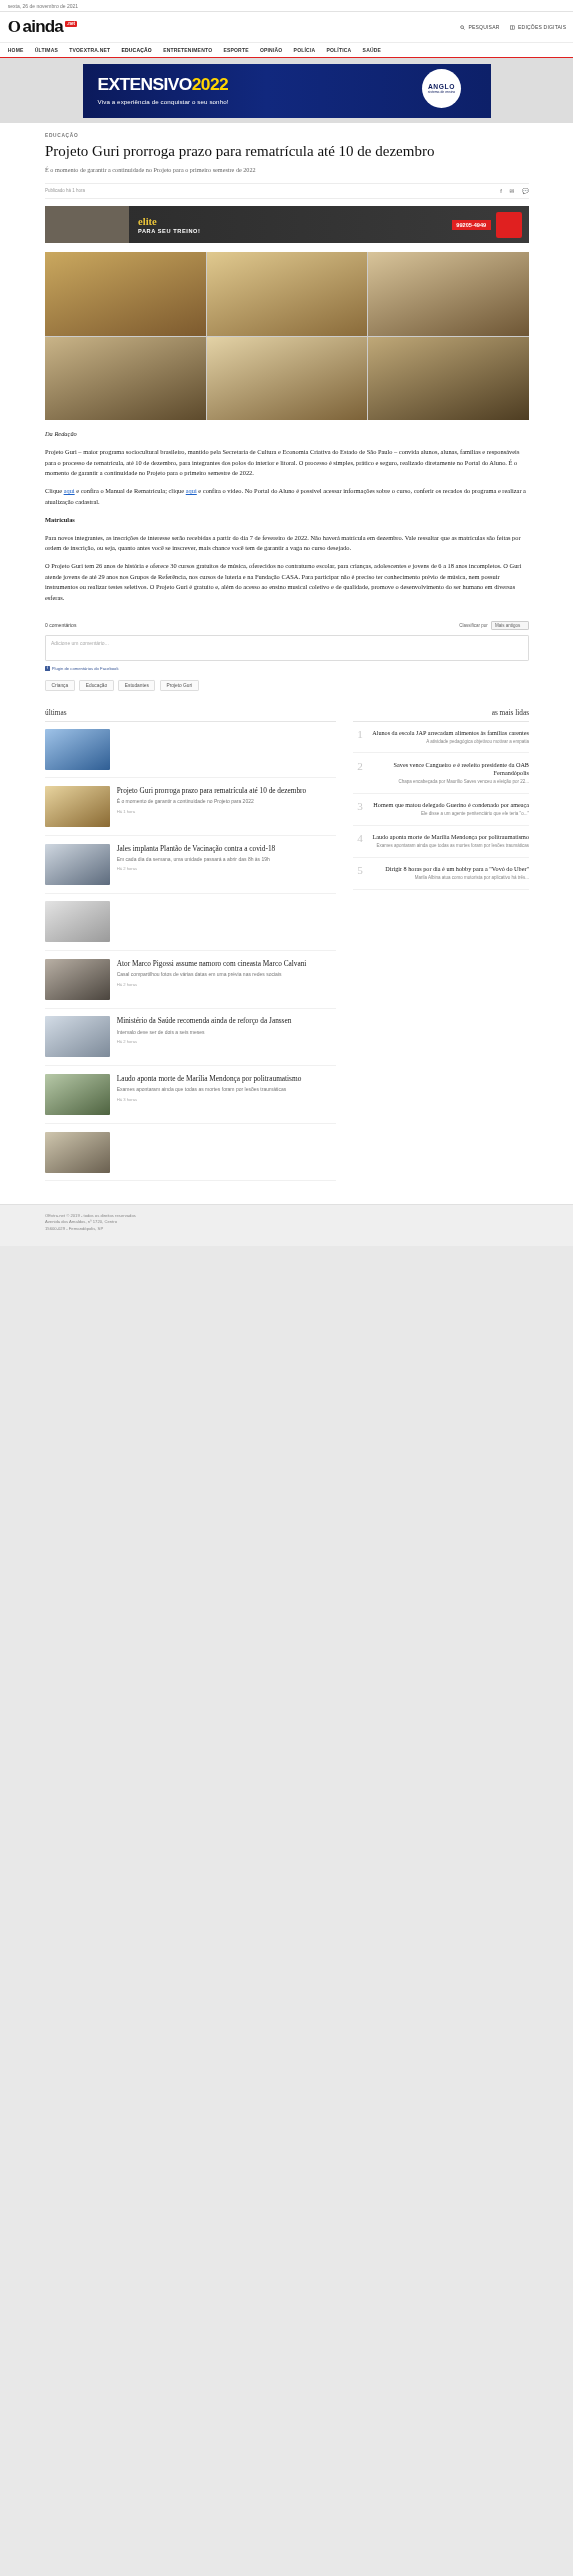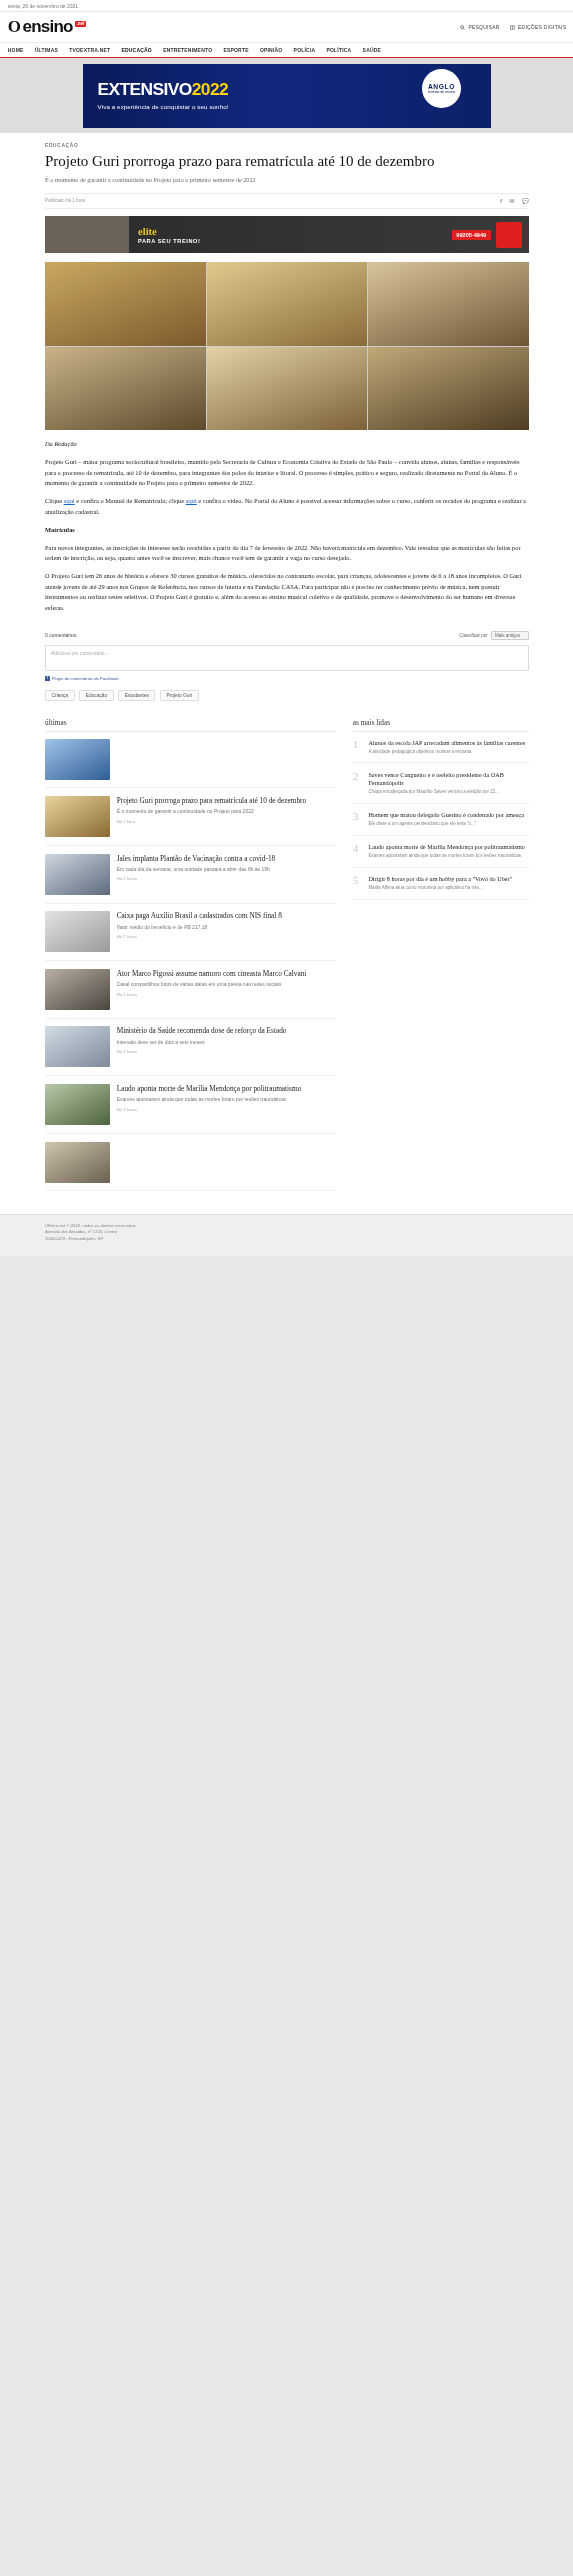--- a/index.html
+++ b/index.html
@@ -85,21 +85,21 @@
     font-weight: bold;
     color: #333;
     letter-spacing: 0.2px;
   }
   .nav .item { cursor: pointer; white-space: nowrap; }
   .nav .item.active { color: #111; }
 
   
   .banner-wrap { background: #ddd; padding: 5.6px 0; display:flex; justify-content:center; }
   .banner {
-    width: 408px; height: 64px;
+    width: 408px; height: 54px;
     background: linear-gradient(90deg,#0b1a5c 0%, #11287e 45%, #0d2069 100%);
     position: relative; overflow:hidden;
     display:flex; align-items:center;
   }
   .banner .btxt { padding-left: 14.6px; color:#fff; }
   .banner .b1 {
     font-size: 17.4px; font-weight: bold; letter-spacing:-0.6px; line-height:1;
   }
   .banner .b1 em { font-style: normal; color:#ffd400; }
   .banner .b2 { font-size: 6.2px; margin-top: 4.5px; letter-spacing:0.1px; }
@@ -186,21 +186,21 @@
   
   .tags { padding: 9px 45px 11.2px 45px; display:flex; gap:4.5px; flex-wrap:wrap; }
   .tag {
     border:0.6px solid #ddd; background:#fafafa; font-size:4.8px; color:#555;
     padding:2.2px 5.6px; border-radius:1.1px;
   }
 
   
   .lists { display:flex; padding: 5.6px 45px 0 45px; gap: 17px; background:#fff; }
   .col-left { flex: 1.65; }
-  .col-right { flex: 1; }
+  .col-right { flex: 1; text-align: right; }
   .sec-title {
     font-size: 7.3px; color:#333; font-family:"Liberation Serif",serif;
     border-bottom:0.6px solid #e4e4e4; padding-bottom:3.9px; margin-bottom:6.7px;
   }
   .news-item { display:flex; gap:6.7px; padding-bottom:7.8px; margin-bottom:7.8px; border-bottom:0.6px solid #f0f0f0; }
   .thumb { width:65px; height:41px; flex:0 0 65px; border-radius:1.1px; }
   .t1{background:linear-gradient(150deg,#9fc3e8,#2f5e94);}
   .t2{background:linear-gradient(150deg,#e8d49f,#8a6a33);}
   .t3{background:linear-gradient(150deg,#cfd7e0,#5d6b7d);}
   .t4{background:linear-gradient(150deg,#e3e3e3,#9a9a9a);}
@@ -234,21 +234,21 @@
 
 <div class="page">
 
   <div class="topbar">
     <span>sexta, 26 de novembro de 2021</span>
   </div>
 
   <div class="masthead">
     <div class="logo">
       <span class="logo-o">O</span>
-      <span class="logo-extra">ensino</span>
+      <span class="logo-extra">ainda</span>
       <span class="logo-badge">.net</span>
     </div>
     <div class="mast-right">
       <div>
         <svg class="ic" width="5" height="5" viewBox="0 0 24 24" fill="none" stroke="#444" stroke-width="3">
             <circle cx="10" cy="10" r="7"></circle>
             <line x1="15" y1="15" x2="22" y2="22"></line>
           </svg>
         <span class="lbl">PESQUISAR</span>
       </div>
@@ -379,40 +379,35 @@
         <div class="thumb t3"></div>
         <div class="ni-body">
           <div class="ni-title">Jales implanta Plantão de Vacinação contra a covid-18</div>
           <div class="ni-sub">Em cada dia da semana, uma unidade passará a abrir das 8h às 19h</div>
           <div class="ni-time">Há 2 horas</div>
         </div>
       </div>
 
       <div class="news-item">
         <div class="thumb t4"></div>
-        <div class="ni-body">
-          <div class="ni-title">Caixa paga Auxílio Brasil a cadastrados com NIS final 8</div>
-          <div class="ni-sub">Valor médio do benefício é de R$ 217,18</div>
-          <div class="ni-time">Há 2 horas</div>
-        </div>
       </div>
 
       <div class="news-item">
         <div class="thumb t5"></div>
         <div class="ni-body">
           <div class="ni-title">Ator Marco Pigossi assume namoro com cineasta Marco Calvani</div>
           <div class="ni-sub">Casal compartilhou fotos de várias datas em uma prévia nas redes sociais</div>
           <div class="ni-time">Há 2 horas</div>
         </div>
       </div>
 
       <div class="news-item">
         <div class="thumb t6"></div>
         <div class="ni-body">
-          <div class="ni-title">Ministério da Saúde recomenda dose de reforço da Estado</div>
+          <div class="ni-title">Ministério da Saúde recomenda ainda de reforço da Janssen</div>
           <div class="ni-sub">Intervalo deve ser de dois a seis meses</div>
           <div class="ni-time">Há 2 horas</div>
         </div>
       </div>
 
       <div class="news-item">
         <div class="thumb t7"></div>
         <div class="ni-body">
           <div class="ni-title">Laudo aponta morte de Marília Mendonça por politraumatismo</div>
           <div class="ni-sub">Exames apontaram ainda que todas as mortes foram por lesões traumáticas</div>

